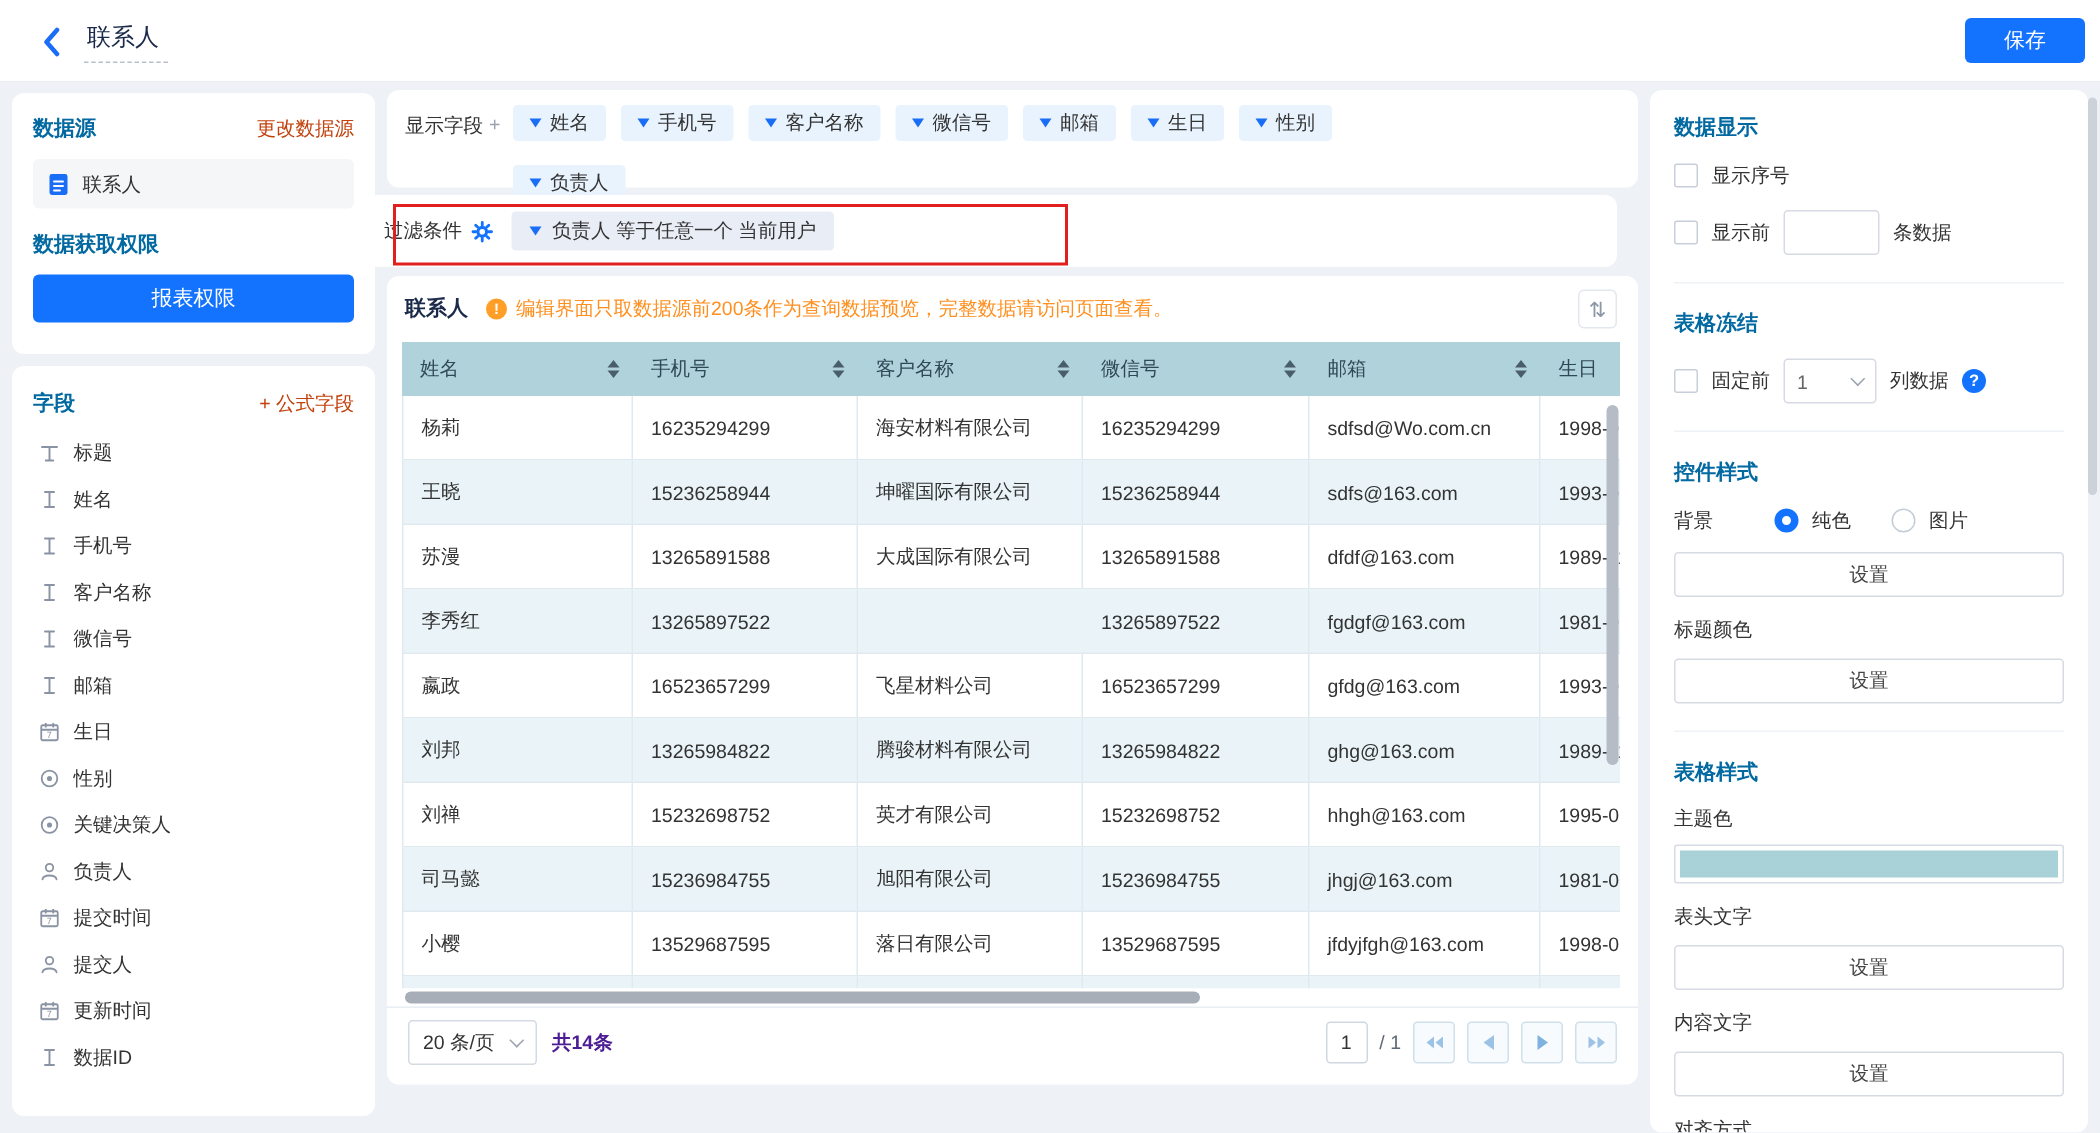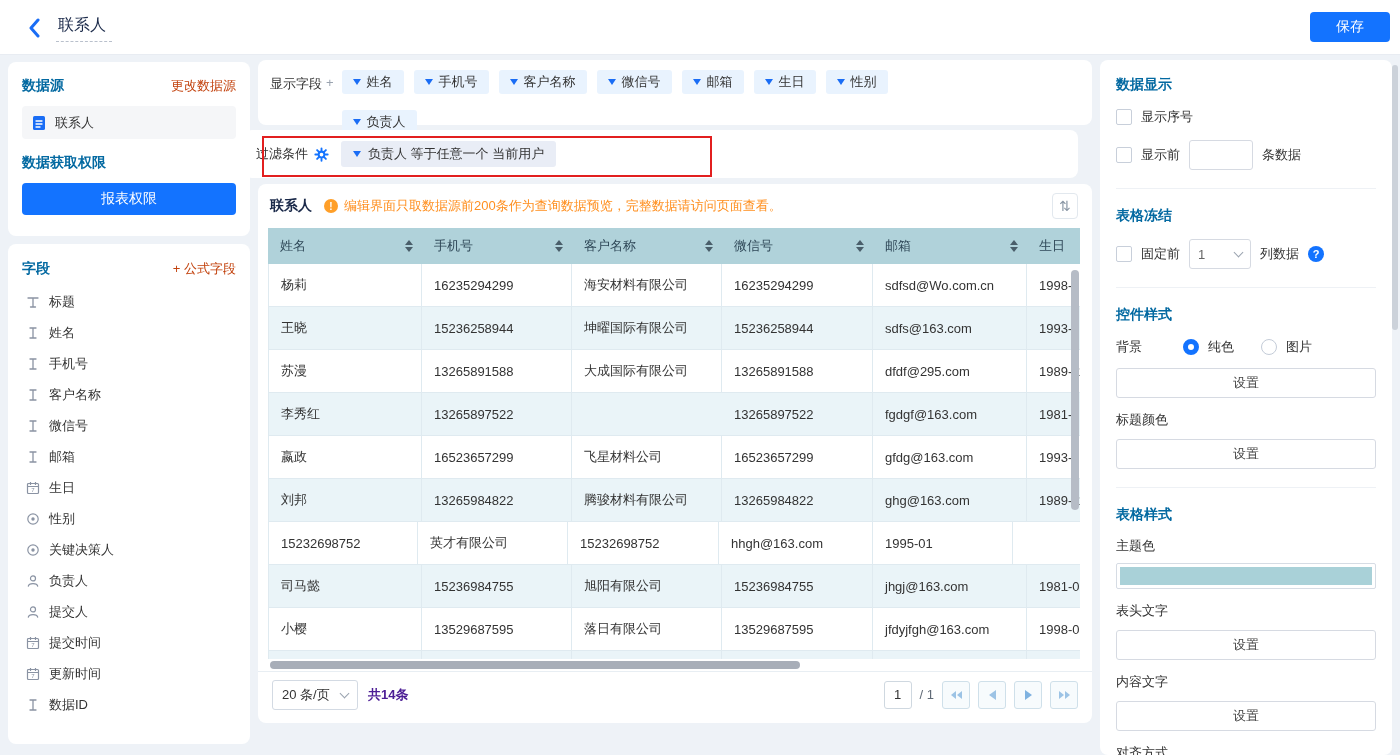--- a/index.html
+++ b/index.html
@@ -219,35 +219,35 @@
           <svg width="14" height="14" viewBox="0 0 14 14">
             <circle cx="7" cy="4.4" r="2.5" fill="none" stroke="currentColor" stroke-width="1.2"></circle>
             <path d="M2.3 12.2c.6-3.4 8.8-3.4 9.4 0" fill="none" stroke="currentColor" stroke-width="1.2" stroke-linecap="round"></path>
           </svg>
         </span>
         <span>负责人</span>
       </div>
       <div class="field-item">
         <span class="f-icon">
           <svg width="14" height="14" viewBox="0 0 14 14">
-            <circle cx="7" cy="4.4" r="2.5" fill="none" stroke="currentColor" stroke-width="1.2"></circle>
-            <path d="M2.3 12.2c.6-3.4 8.8-3.4 9.4 0" fill="none" stroke="currentColor" stroke-width="1.2" stroke-linecap="round"></path>
-          </svg>
-        </span>
-        <span>提交人</span>
-      </div>
-      <div class="field-item">
-        <span class="f-icon">
-          <svg width="14" height="14" viewBox="0 0 14 14">
             <rect x="1.5" y="2.5" width="11" height="10" rx="1" fill="none" stroke="currentColor" stroke-width="1.2"></rect>
             <path d="M1.5 5.5h11M4.5 1v3M9.5 1v3" stroke="currentColor" stroke-width="1.2"></path>
             <text x="5.2" y="11" font-size="6" fill="currentColor">7</text>
           </svg>
         </span>
         <span>提交时间</span>
+      </div>
+      <div class="field-item">
+        <span class="f-icon">
+          <svg width="14" height="14" viewBox="0 0 14 14">
+            <circle cx="7" cy="4.4" r="2.5" fill="none" stroke="currentColor" stroke-width="1.2"></circle>
+            <path d="M2.3 12.2c.6-3.4 8.8-3.4 9.4 0" fill="none" stroke="currentColor" stroke-width="1.2" stroke-linecap="round"></path>
+          </svg>
+        </span>
+        <span>提交人</span>
       </div>
       <div class="field-item">
         <span class="f-icon">
           <svg width="14" height="14" viewBox="0 0 14 14">
             <rect x="1.5" y="2.5" width="11" height="10" rx="1" fill="none" stroke="currentColor" stroke-width="1.2"></rect>
             <path d="M1.5 5.5h11M4.5 1v3M9.5 1v3" stroke="currentColor" stroke-width="1.2"></path>
             <text x="5.2" y="11" font-size="6" fill="currentColor">7</text>
           </svg>
         </span>
         <span>更新时间</span>
@@ -385,21 +385,21 @@
           <div class="td" style="width: 150px;">坤曜国际有限公司</div>
           <div class="td" style="width: 151px;">15236258944</div>
           <div class="td" style="width: 154px;">sdfs@163.com</div>
           <div class="td" style="width: 140px;">1993-08</div>
         </div>
         <div class="trow">
           <div class="td" style="width: 154px;">苏漫</div>
           <div class="td" style="width: 150px;">13265891588</div>
           <div class="td" style="width: 150px;">大成国际有限公司</div>
           <div class="td" style="width: 151px;">13265891588</div>
-          <div class="td" style="width: 154px;">dfdf@295.com</div>
+          <div class="td" style="width: 154px;">dfdf@163.com</div>
           <div class="td" style="width: 140px;">1989-11</div>
         </div>
         <div class="trow alt">
           <div class="td" style="width: 154px;">李秀红</div>
           <div class="td" style="width: 150px;">13265897522</div>
           <div class="td" style="width: 150px; margin-top: 47px;">天宇国际有限公司</div>
           <div class="td" style="width: 151px;">13265897522</div>
           <div class="td" style="width: 154px;">fgdgf@163.com</div>
           <div class="td" style="width: 140px;">1981-06</div>
         </div>
@@ -413,20 +413,21 @@
         </div>
         <div class="trow alt">
           <div class="td" style="width: 154px;">刘邦</div>
           <div class="td" style="width: 150px;">13265984822</div>
           <div class="td" style="width: 150px;">腾骏材料有限公司</div>
           <div class="td" style="width: 151px;">13265984822</div>
           <div class="td" style="width: 154px;">ghg@163.com</div>
           <div class="td" style="width: 140px;">1989-11</div>
         </div>
         <div class="trow">
+          <div class="td" style="width: 154px;">刘禅</div>
           <div class="td" style="width: 150px;">15232698752</div>
           <div class="td" style="width: 150px;">英才有限公司</div>
           <div class="td" style="width: 151px;">15232698752</div>
           <div class="td" style="width: 154px;">hhgh@163.com</div>
           <div class="td" style="width: 140px;">1995-01</div>
         </div>
         <div class="trow alt">
           <div class="td" style="width: 154px;">司马懿</div>
           <div class="td" style="width: 150px;">15236984755</div>
           <div class="td" style="width: 150px;">旭阳有限公司</div>

